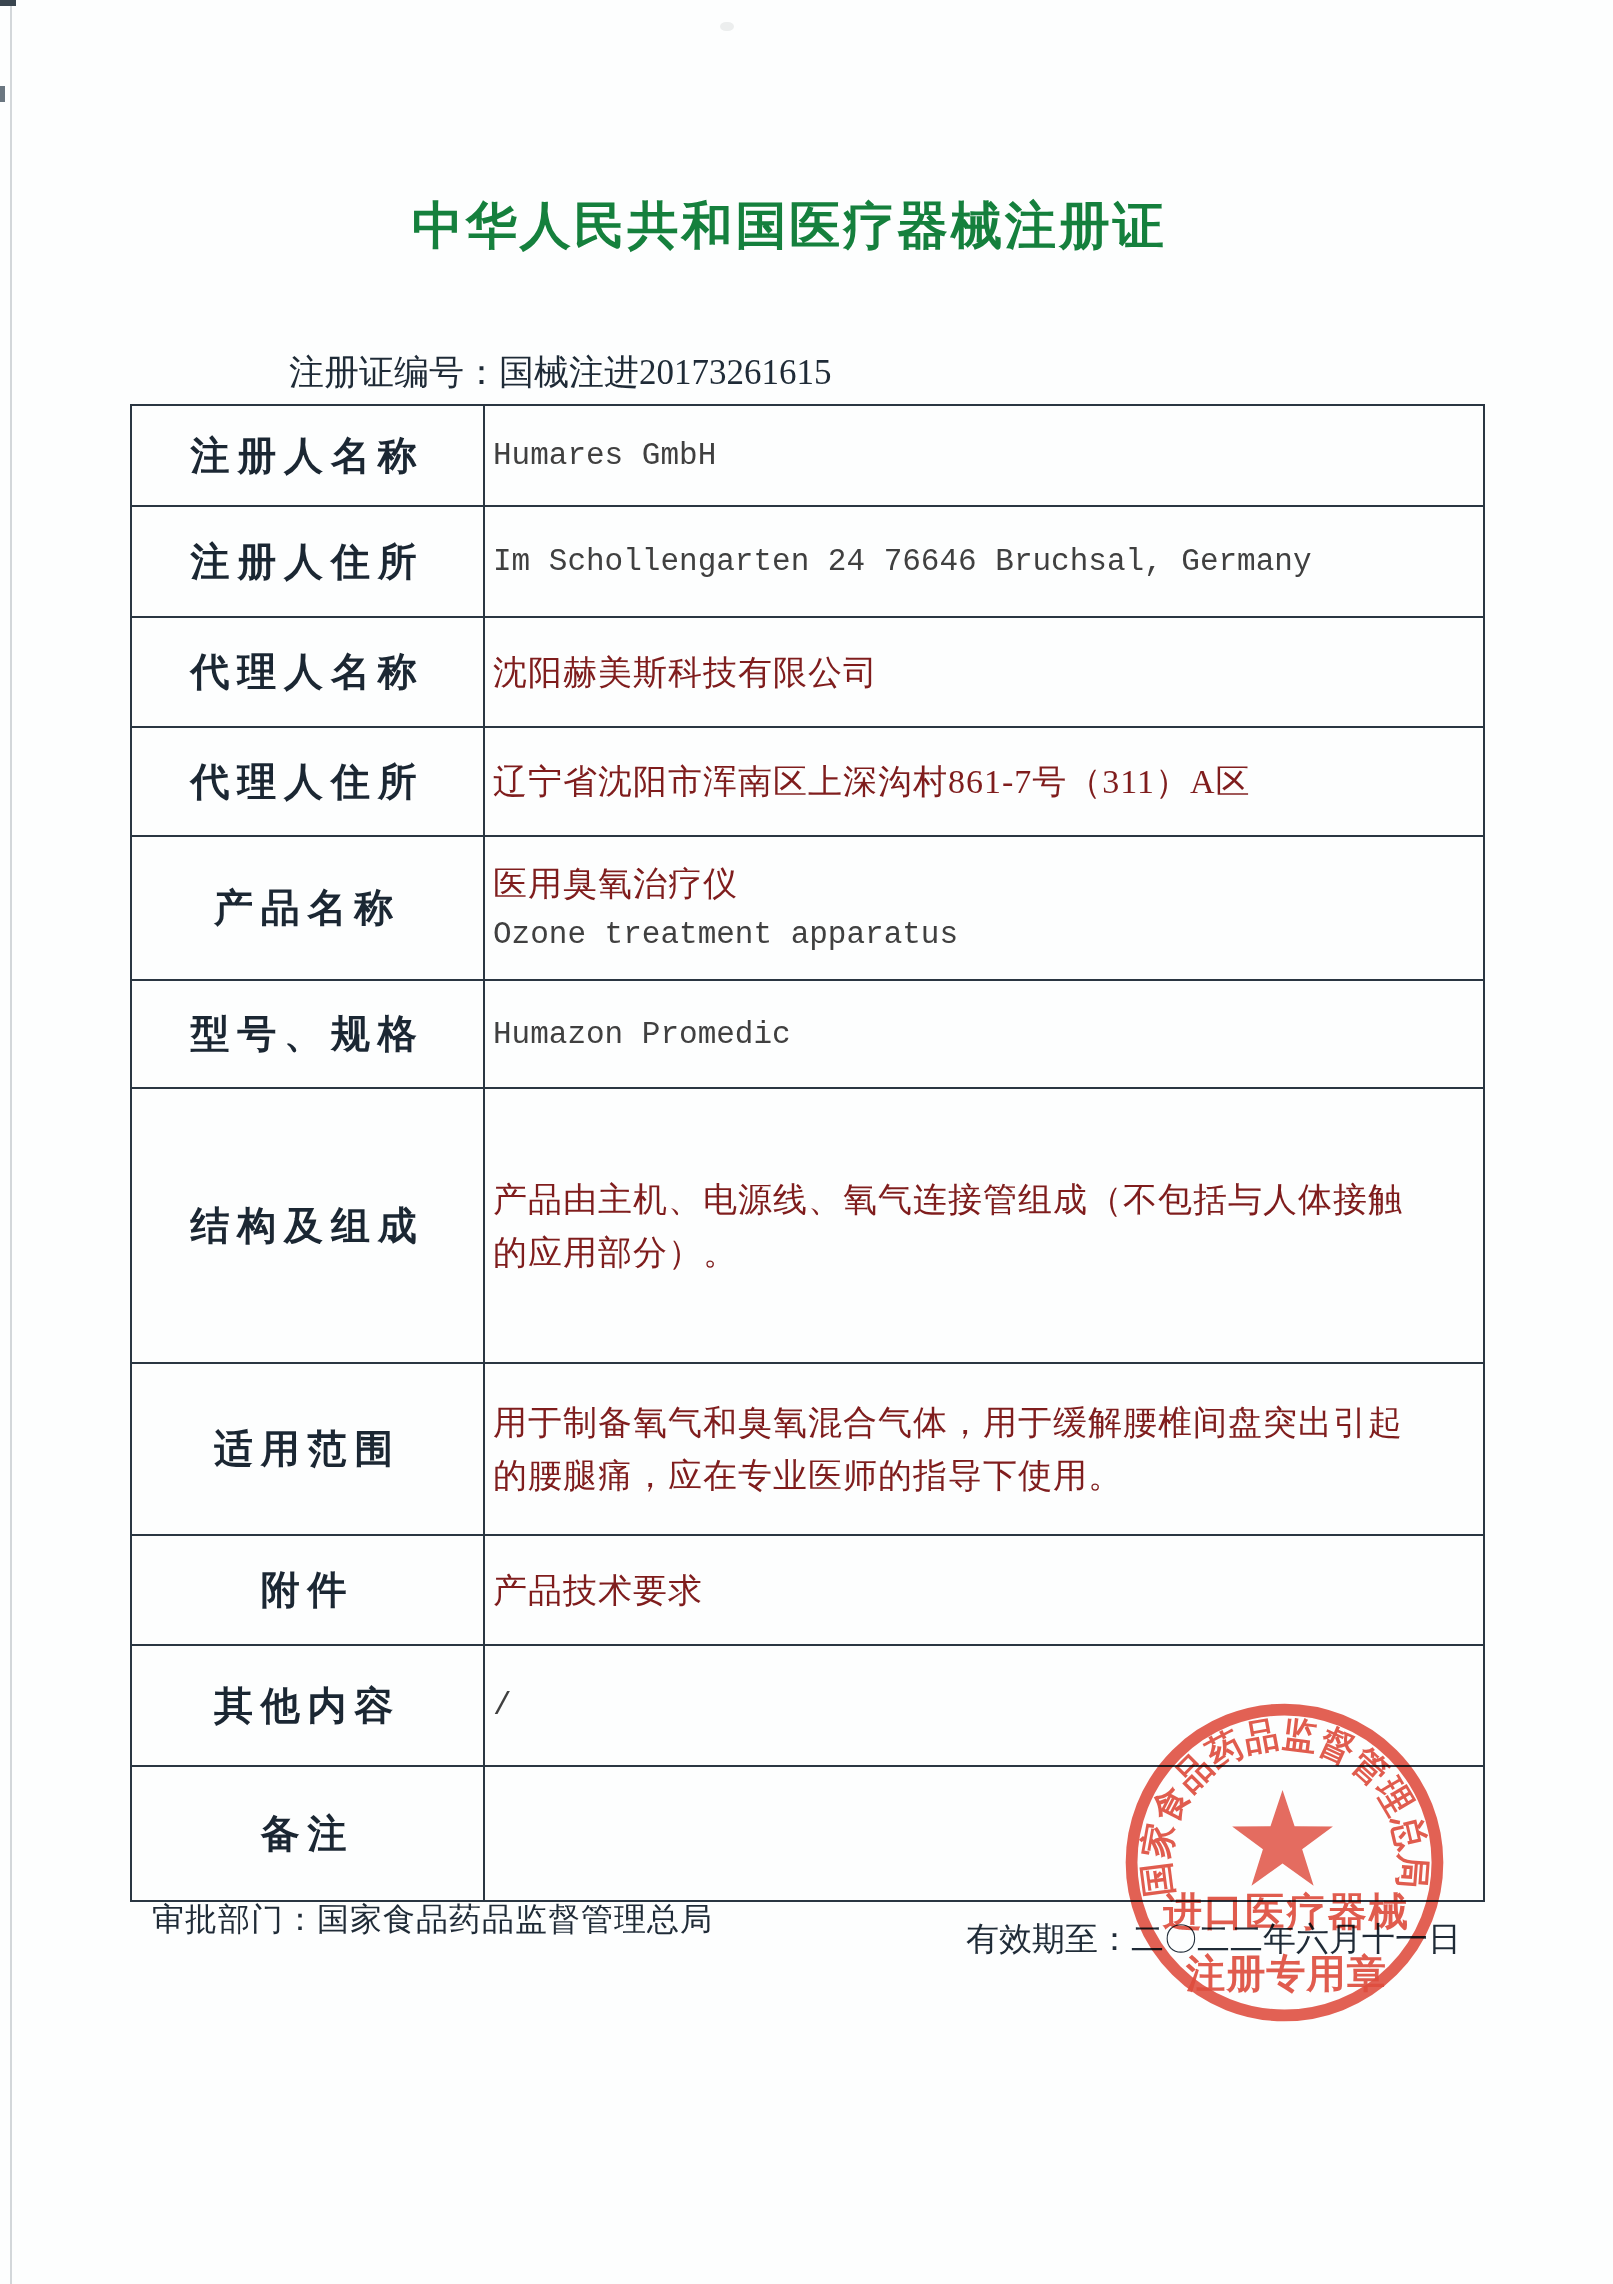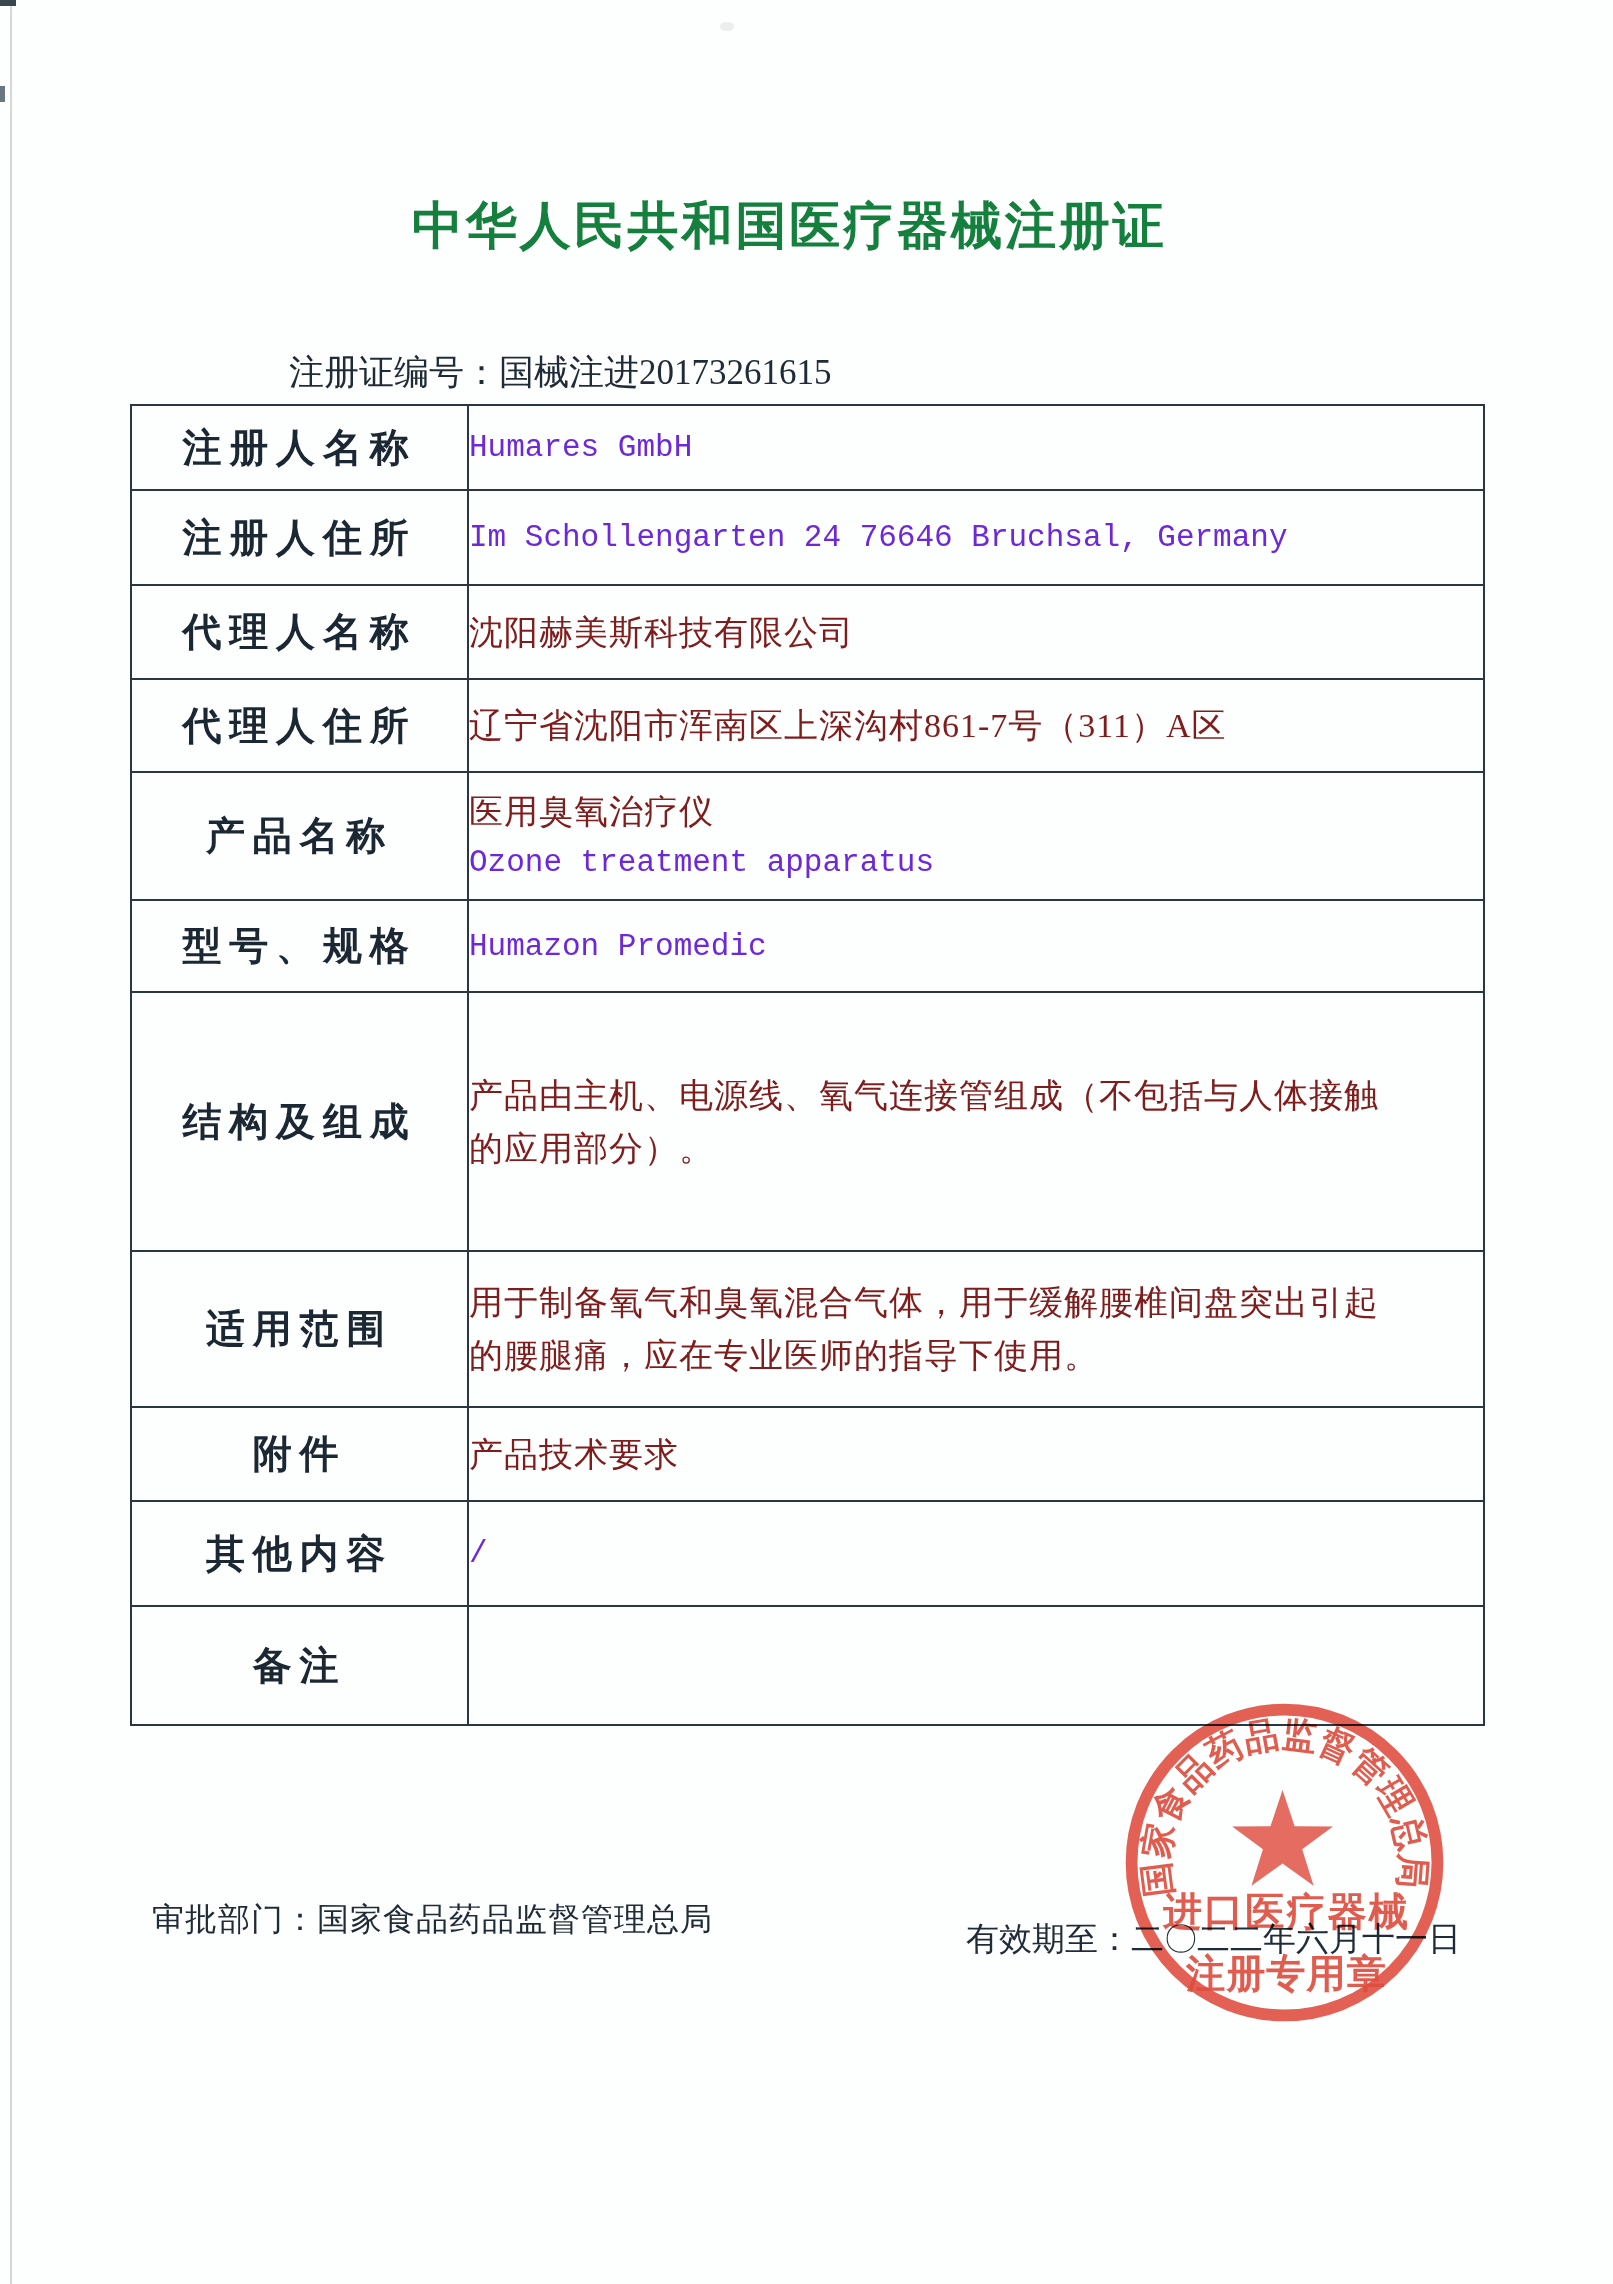--- a/index.html
+++ b/index.html
@@ -28,31 +28,31 @@
     font-size:35px;color:#1f2b37;white-space:nowrap;
   }
   .certline .num{font-family:"Liberation Serif",serif;}
 
   table.reg{
     position:absolute;left:130px;top:404px;
     width:1355px;border-collapse:collapse;table-layout:fixed;
   }
   table.reg td{
     border:2.9px solid #2a3642;
-    padding:0;vertical-align:middle;
+    padding:8px;vertical-align:middle;
   }
   td.lbl{
     width:335px;text-align:center;
     font-family:"Liberation Sans",sans-serif;
     font-weight:700;font-size:39px;letter-spacing:7.8px;
     color:#1b2733;
   }
   td.val{padding-left:25.5px;}
   .line{display:block;}
-  .lat{font-family:"Liberation Mono","DejaVu Sans Mono",monospace;font-size:31px;line-height:49px;color:#6d28d9;}
+  .lat{font-family:"Liberation Mono","DejaVu Sans Mono",monospace;font-size:31px;line-height:49px;color:#404040;}
   .cjk{font-family:"Liberation Serif",serif;font-size:34px;line-height:53px;color:#7f1d1d;letter-spacing:1px;}
   
   .r0 td{height:83px;} .r1 td{height:93px;margin-left:40px;} .r2 td{height:92px;}
   .r3 td{height:92px;} .r4 td{height:91px;} .r5 td{height:126px;}
   .r6 td{height:90px;} .r7 td{height:257px;} .r8 td{height:154px;}
   .r9 td{height:92px;} .r10 td{height:103px;} .r11 td{height:117px;}
 
   .footer-dept{
     position:absolute;left:152px;top:1898px;
     font-size:32px;color:#1f2b37;white-space:nowrap;letter-spacing:1px;

